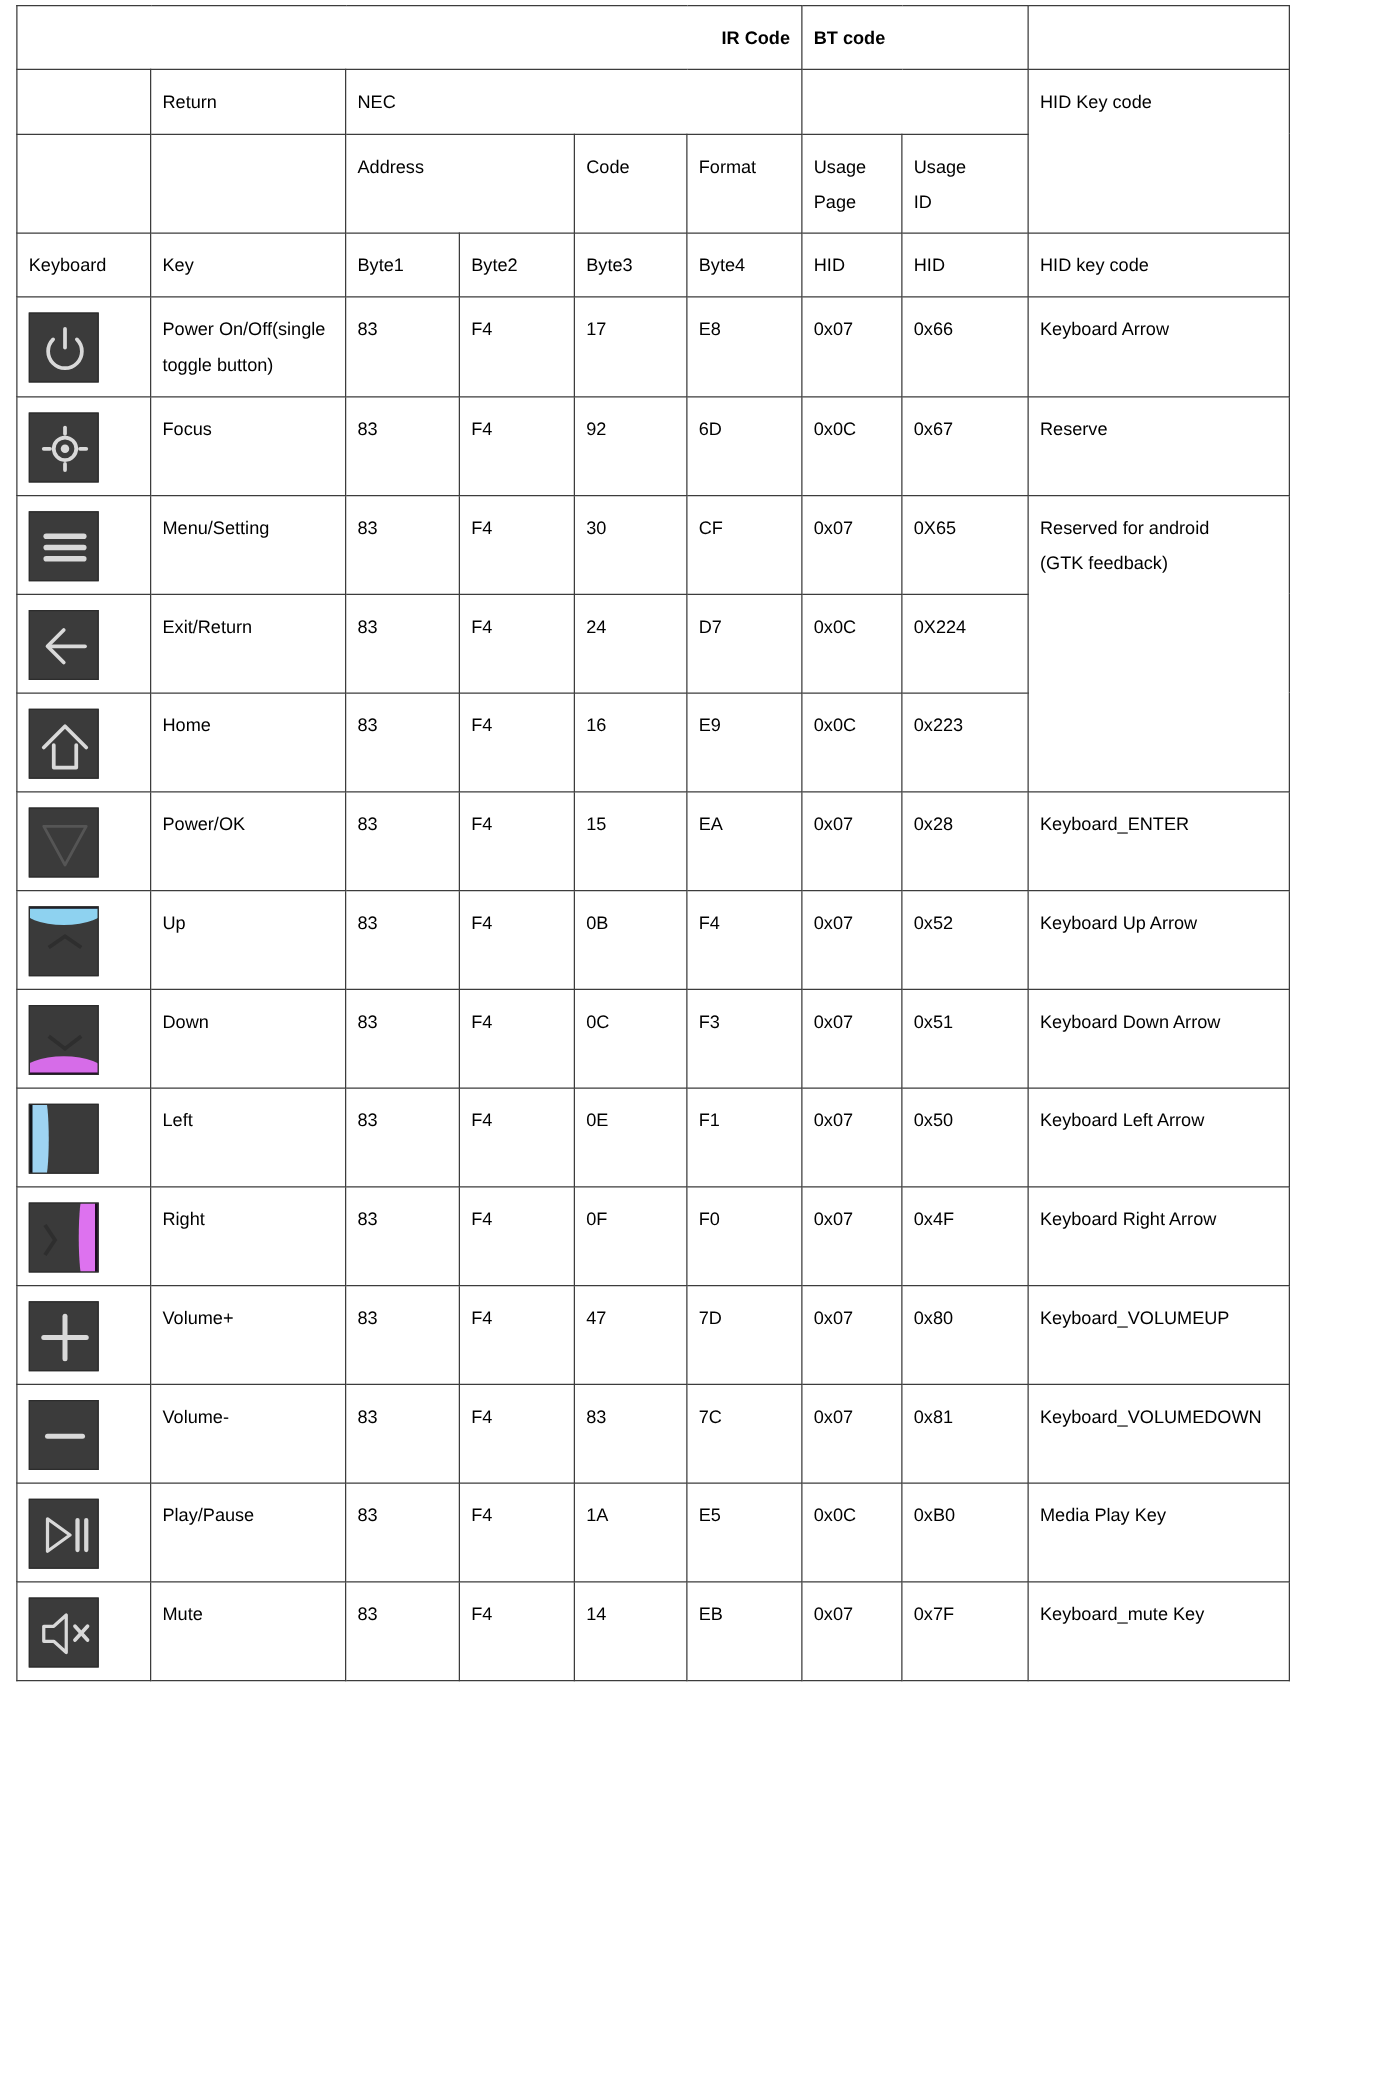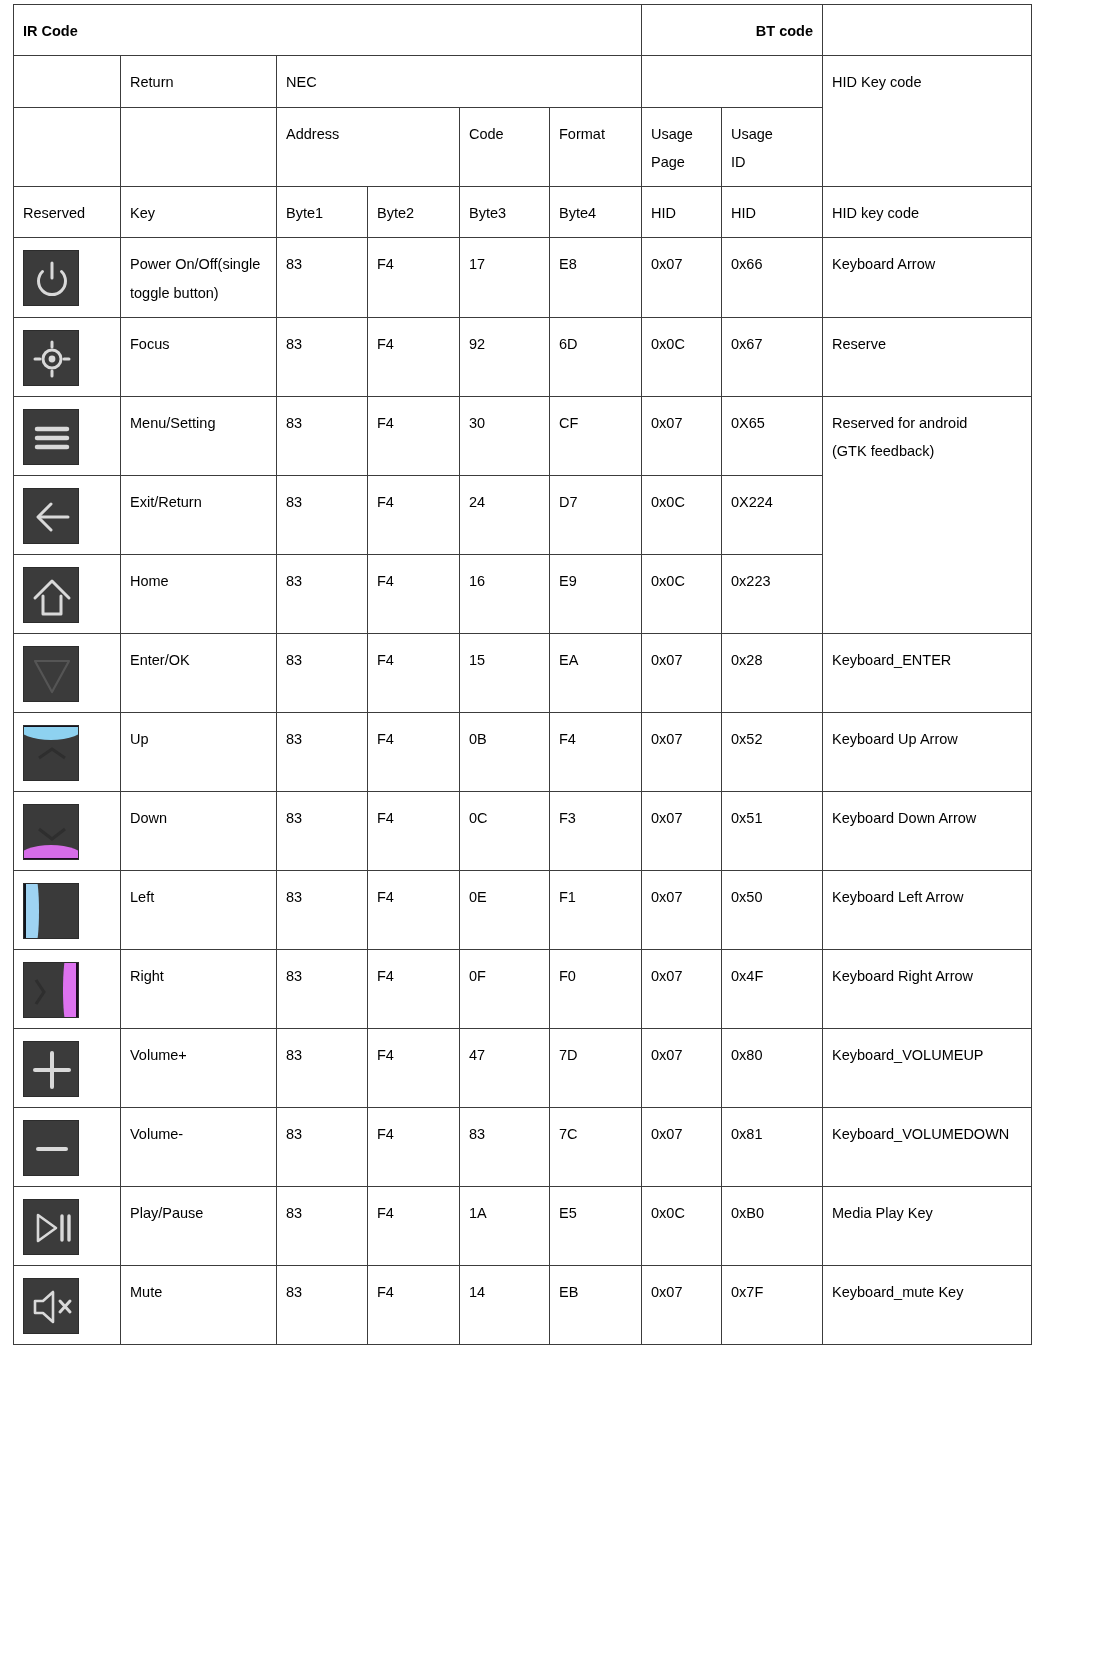--- a/index.html
+++ b/index.html
@@ -33,24 +33,23 @@
     border: 1px solid #3c3c3c;
     padding: 12px 9px 10px 9px;
     vertical-align: top;
     line-height: 1.95;
     word-wrap: break-word;
     overflow-wrap: break-word;
     background: #ffffff;
   }
   td.hdr-strong {
     font-weight: bold;
+  }
+  td.center-title {
     text-align: right;
-  }
-  td.center-title {
-    text-align: left;
   }
   
   col.c-loc   { width: 107px; }
   col.c-key   { width: 156px; }
   col.c-b1    { width: 91px;  }
   col.c-b2    { width: 92px;  }
   col.c-b3    { width: 90px;  }
   col.c-b4    { width: 92px;  }
   col.c-up    { width: 80px;  }
   col.c-uid   { width: 101px; }
@@ -169,21 +168,21 @@
           <span>Usage</span><br>
           <span>Page</span>
         </td>
         <td>
           <span>Usage</span><br>
           <span>ID</span>
         </td>
       </tr>
 
       <tr>
-        <td>Reserved</td>
+        <td>Keyboard</td>
         <td>Key</td>
         <td>Byte1</td>
         <td>Byte2</td>
         <td>Byte3</td>
         <td>Byte4</td>
         <td>HID</td>
         <td>HID</td>
         <td>HID key code</td>
       </tr>
 
@@ -281,21 +280,21 @@
           <td>0x223</td>
         </tr>
         <tr>
           <td class="loc-cell">
             <span class="tile">
               <svg width="56" height="56" viewBox="0 0 56 56">
                 <polygon class="glyph" style="stroke:#555;stroke-width:2.2" points="11,14 45,14 28,45"></polygon>
               </svg>
             </span>
           </td>
-          <td>Enter/OK</td>
+          <td>Power/OK</td>
           <td>83</td>
           <td>F4</td>
           <td>15</td>
           <td>EA</td>
           <td>0x07</td>
           <td>0x28</td>
           <td>Keyboard_ENTER</td>
         </tr>
         <tr>
           <td class="loc-cell">

